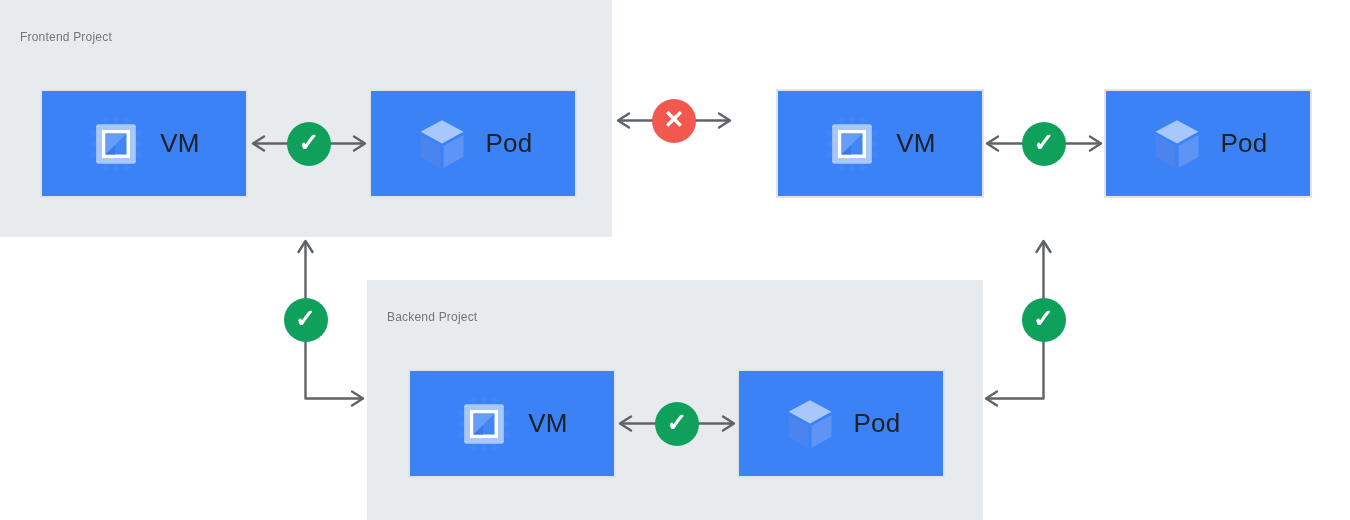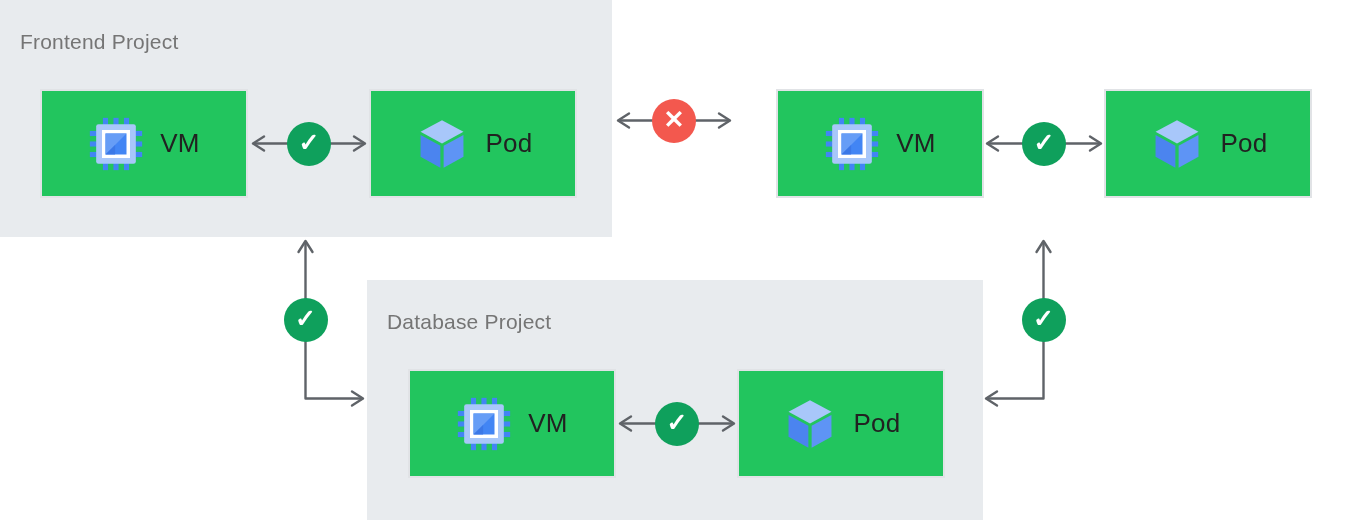--- a/index.html
+++ b/index.html
@@ -11,29 +11,29 @@
     overflow:hidden;
   }
   .panel{
     position:absolute;
     background:#E8EBEE;
   }
   .panel-title{
     position:absolute;
     left:20px;top:30px;
     margin:0;
-    font-size:21px;
+    font-size:12px;
     font-weight:400;
     letter-spacing:.2px;
     color:#757575;
   }
   .node{
     position:absolute;
     width:208px;height:109px;
-    background:#22c55e;
+    background:#3b82f6;
     border:2px solid #E1E3E6;
     box-sizing:border-box;
     display:flex;
     align-items:center;
     justify-content:center;
     gap:16px;
   }
   .node-icon{display:inline-flex;width:56px;height:56px;}
   .node-icon svg{width:100%;height:100%;}
   .node-label{
@@ -76,21 +76,21 @@
 <body>
 
 <div class="canvas">
 
   <section class="panel" style="left:0;top:0;width:612px;height:237px;">
     <h2 class="panel-title">Frontend Project</h2>
   </section>
 
 
   <section class="panel" style="left:367px;top:280px;width:616px;height:240px;">
-    <h2 class="panel-title">Database Project</h2>
+    <h2 class="panel-title">Backend Project</h2>
   </section>
 
   <svg class="arrows" viewBox="0 0 1350 520">
 
     <path d="M254 143.5 H364"></path>
     <path d="M264 136.5 L253 143.5 L264 150.5"></path>
     <path d="M354 136.5 L365 143.5 L354 150.5"></path>
 
     <path d="M988 143.5 H1100"></path>
     <path d="M998 136.5 L987 143.5 L998 150.5"></path>

